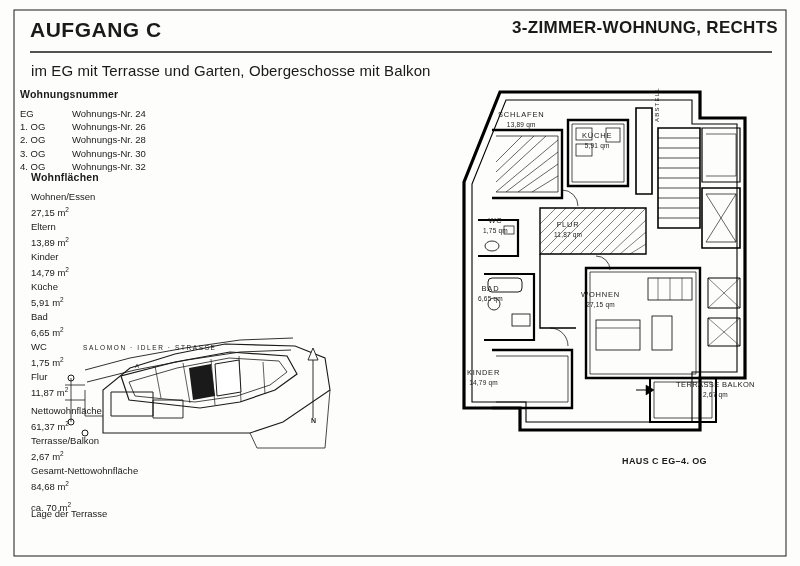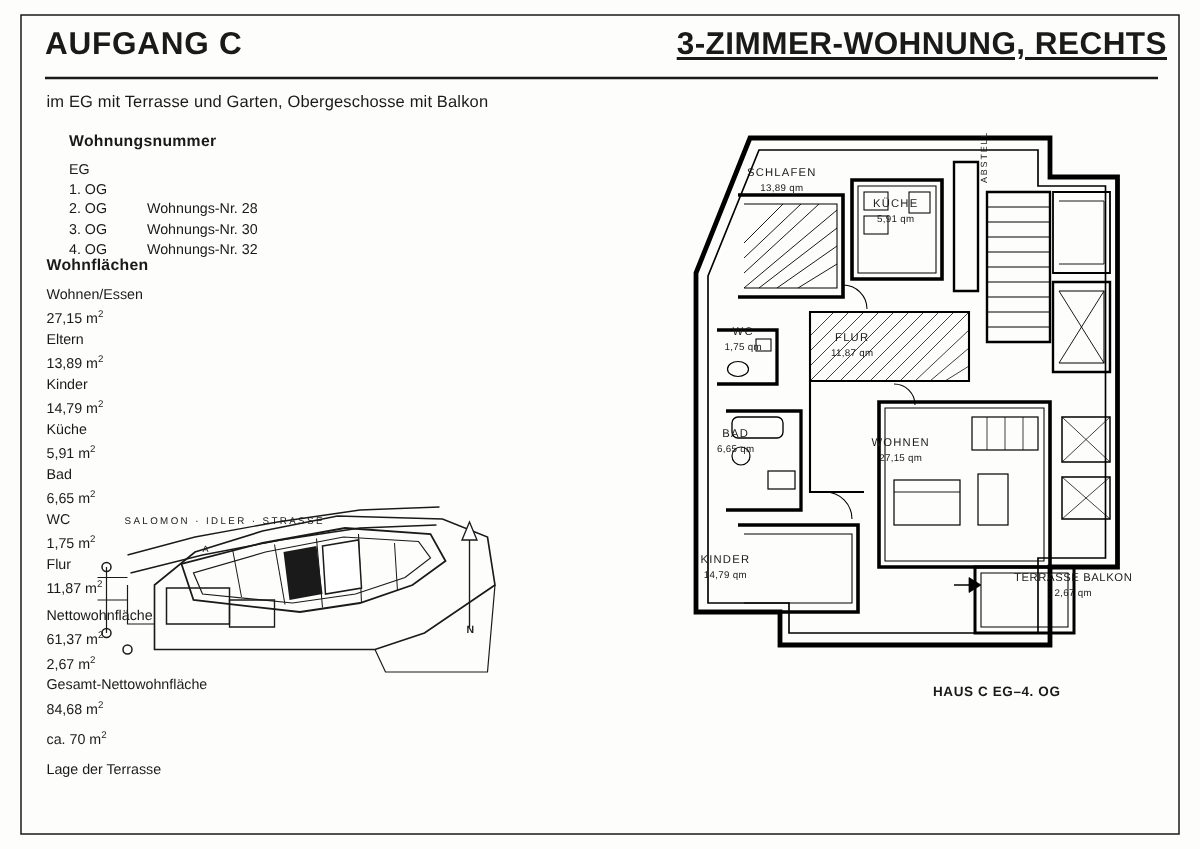--- a/index.html
+++ b/index.html
@@ -25,42 +25,41 @@
     top: 18px;
     font-size: 21px;
     font-weight: bold;
     letter-spacing: 0.5px;
     text-align: right;
   }
   .hdr-right {
     position: absolute;
     right: 22px;
     top: 18px;
-    font-size: 21px;
+    font-size: 17px;
     font-weight: bold;
     letter-spacing: 0.3px;
     white-space: nowrap;
-    text-decoration: underline;
   }
   .hdr-sub {
     position: absolute;
     left: 31px;
     top: 62px;
-    font-size: 11px;
+    font-size: 15px;
     letter-spacing: 0.1px;
   }
   
   .sec-title {
     font-size: 10.5px;
     font-weight: bold;
     letter-spacing: 0.2px;
   }
   #wnr-block {
     position: absolute;
-    left: 46px;
+    left: 20px;
     top: 88px;
     width: 240px;
   }
   .wnr-list {
     margin-top: 7px;
   }
   .wnr-row {
     display: flex;
     font-size: 9.5px;
     line-height: 13.2px;
@@ -160,23 +159,25 @@
   <svg width="800" height="566" style="position:absolute;left:0;top:0;pointer-events:none">
     <rect x="14" y="10" width="772" height="546" fill="none" stroke="#1a1a1a" stroke-width="1"></rect>
     <line x1="30" y1="52" x2="772" y2="52" stroke="#1a1a1a" stroke-width="1.6"></line>
   </svg>
 
   <div id="wnr-block">
     <div class="sec-title">Wohnungsnummer</div>
     <div class="wnr-list">
       <div class="wnr-row">
         <span class="lbl">EG</span>
+        <span class="val">Wohnungs-Nr. 24</span>
       </div>
       <div class="wnr-row">
         <span class="lbl">1. OG</span>
+        <span class="val">Wohnungs-Nr. 26</span>
       </div>
       <div class="wnr-row">
         <span class="lbl">2. OG</span>
         <span class="val">Wohnungs-Nr. 28</span>
       </div>
       <div class="wnr-row">
         <span class="lbl">3. OG</span>
         <span class="val">Wohnungs-Nr. 30</span>
       </div>
       <div class="wnr-row">
@@ -215,20 +216,21 @@
       </div>
       <div class="wfl-row">
         <span class="lbl">Flur</span>
         <span class="val"><span>11,87 m</span><sup>2</sup></span>
       </div>
       <div class="wfl-row gap">
         <span class="lbl">Nettowohnfläche</span>
         <span class="val"><span>61,37 m</span><sup>2</sup></span>
       </div>
       <div class="wfl-row">
+        <span class="lbl">Terrasse/Balkon</span>
         <span class="val"><span>2,67 m</span><sup>2</sup></span>
       </div>
       <div class="wfl-row">
         <span class="lbl">Gesamt-Nettowohnfläche</span>
         <span class="val"><span>84,68 m</span><sup>2</sup></span>
       </div>
       <div class="wfl-row gap">
         <span class="val"><span>ca. 70 m</span><sup>2</sup></span>
       </div>
     </div>

